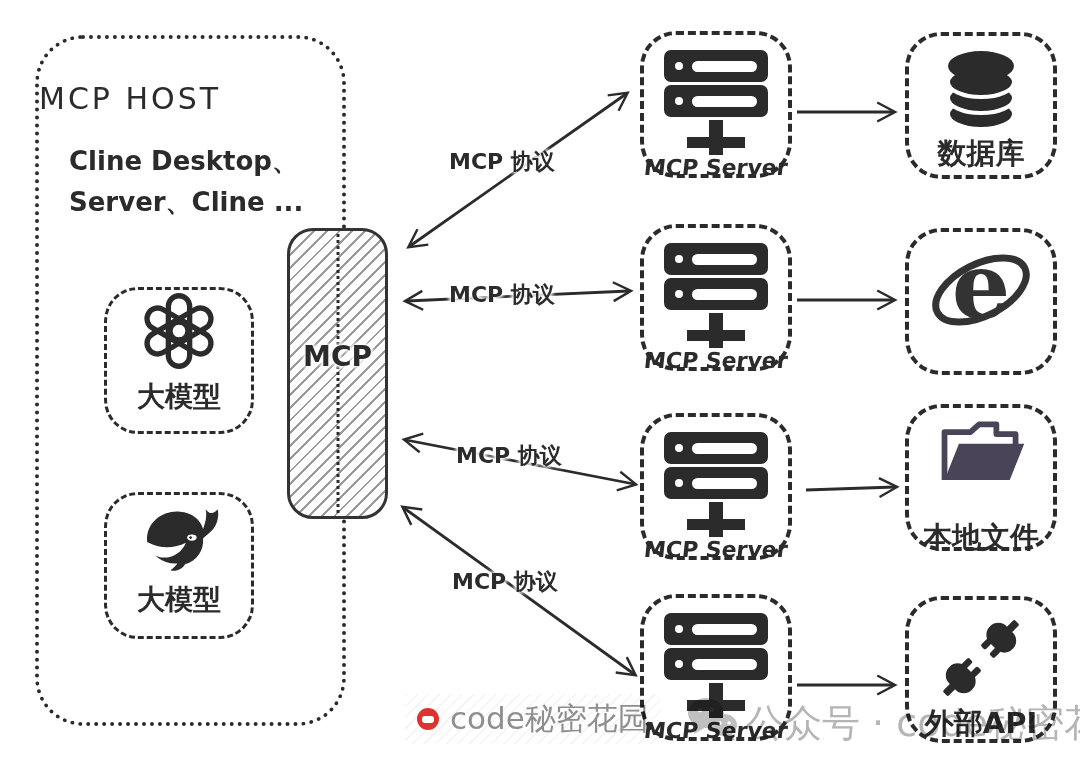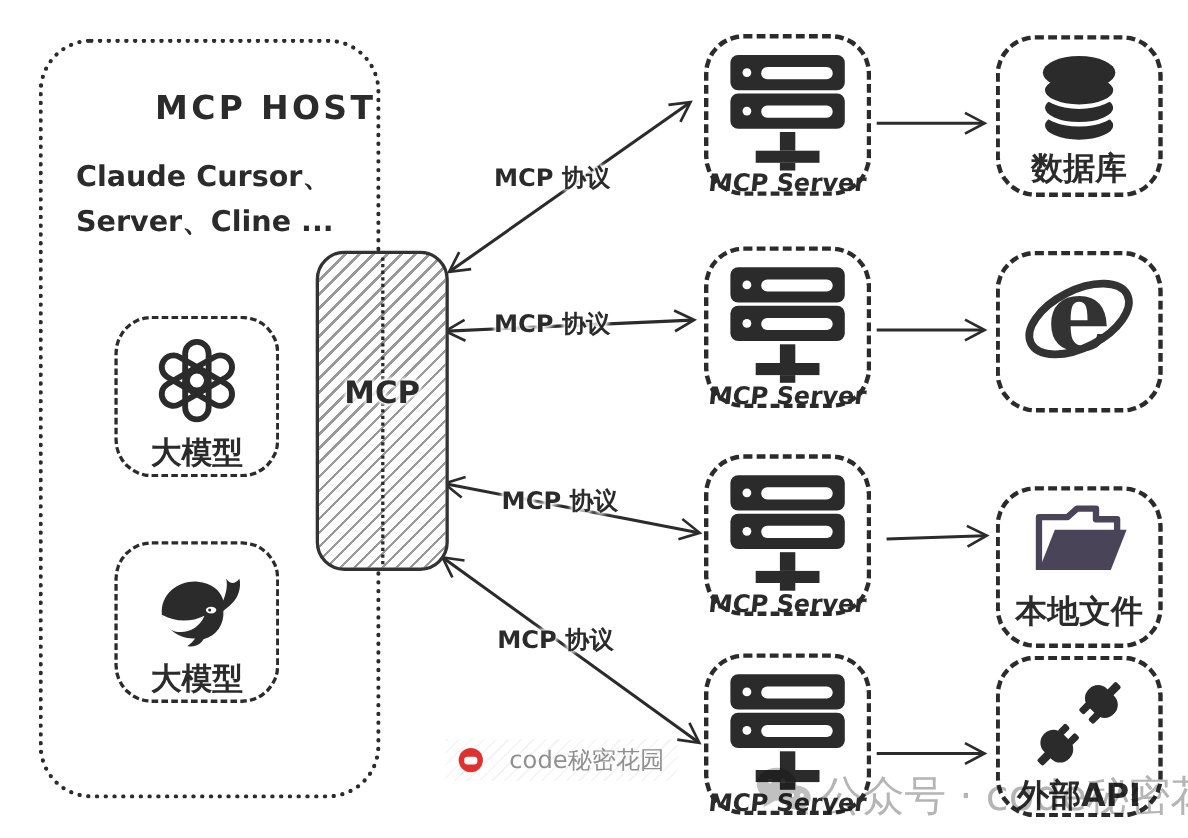--- a/index.html
+++ b/index.html
@@ -9,37 +9,37 @@
     font-family:"DejaVu Sans","Liberation Sans",sans-serif;
     color:#2b2b2b;
   }
   .abs{position:absolute;}
   
   .host-box{
     left:35px;top:35px;width:303px;height:683px;
     border:4px dotted #2b2b2b;border-radius:48px;z-index:2;
   }
   .host-title{
-    left:0;right:0;top:42px;text-align:right;
-    font-size:30px;font-weight:700;letter-spacing:3px;
+    left:0;right:0;top:42px;text-align:left;
+    font-size:30px;font-weight:400;letter-spacing:3px;
   }
   .host-sub{
     left:30px;top:102px;font-size:26px;font-weight:600;line-height:41px;
     white-space:nowrap;
   }
   .model-box{
     left:65px;width:150px;height:147px;
     border:3.5px dashed #2b2b2b;border-radius:34px;
-    display:flex;flex-direction:column;align-items:center;justify-content:flex-end;
+    display:flex;flex-direction:column;align-items:center;justify-content:flex-start;
     background:#fff;box-sizing:border-box;
   }
   .model-box .lbl{font-size:28px;font-weight:700;margin-top:2px;}
   
   .client-box{
-    left:287px;top:228px;width:121px;height:291px;z-index:3;
+    left:287px;top:228px;width:101px;height:291px;z-index:3;
     border:3px solid #333;border-radius:26px;
     background-color:#fff;
     background-image:repeating-linear-gradient(135deg,
       rgba(255,255,255,0) 0px, rgba(255,255,255,0) 7px,
       rgba(70,70,70,.55) 7px, rgba(70,70,70,.55) 9px);
     box-sizing:border-box;
   }
   .client-midline{
     position:absolute;left:50%;top:3px;bottom:3px;width:0;
     border-left:3.5px dotted #2b2b2b;transform:translateX(-50%);
@@ -80,22 +80,22 @@
   
   .ie-icon{position:relative;width:104px;height:92px;}
   .ie-icon .ring{position:absolute;left:0;top:0;}
   .ie-icon .e{
     position:absolute;left:50%;top:50%;transform:translate(-50%,-54%);
     font-size:92px;font-weight:800;color:#333;line-height:1;
     font-family:"DejaVu Serif","Liberation Serif",serif;
   }
   
   .badge-mark{
-    left:405px;top:672px;z-index:5;display:flex;align-items:center;gap:24px;
-    font-size:22px;color:#8f8f8f;mix-blend-mode:multiply;padding:4px 12px;
+    left:405px;top:694px;z-index:5;display:flex;align-items:center;gap:11px;
+    font-size:31px;color:#8f8f8f;mix-blend-mode:multiply;padding:4px 12px;
     background:repeating-linear-gradient(135deg,rgba(0,0,0,.045) 0 1.5px,transparent 1.5px 8px);
   }
   .badge-dot{width:22px;height:22px;border-radius:50%;background:#e03131;position:relative;flex:0 0 auto;}
   .badge-dot::after{content:"";position:absolute;left:5px;top:8px;width:12px;height:7px;background:#fff;border-radius:3px;}
   .footer-mark{
     left:686px;top:696px;z-index:5;display:flex;align-items:center;gap:8px;
     font-size:38px;color:#b5b5b5;mix-blend-mode:multiply;white-space:nowrap;
   }
 </style>
 </head>
@@ -115,21 +115,21 @@
     <line x1="797" y1="112" x2="893" y2="112" marker-end="url(#head)"></line>
     <line x1="797" y1="300" x2="893" y2="300" marker-end="url(#head)"></line>
     <line x1="806" y1="490" x2="895" y2="487" marker-end="url(#head)"></line>
     <line x1="797" y1="685" x2="893" y2="685" marker-end="url(#head)"></line>
   </g>
 </svg>
 
 <div class="abs host-box">
   <div class="abs host-title">MCP HOST</div>
   <div class="abs host-sub">
-    <div>Claude Cursor、</div>
+    <div>Cline Desktop、</div>
     <div>Server、Cline ...</div>
   </div>
 
   <div class="abs model-box" style="top:248px;">
     <span>
       <svg width="82" height="82" viewBox="0 0 100 100">
         <g fill="none" stroke="#2b2b2b" stroke-width="6.5">
           <rect x="37" y="7" width="26" height="54" rx="13"></rect>
           <rect x="37" y="7" width="26" height="54" rx="13" transform="rotate(60 50 50)"></rect>
           <rect x="37" y="7" width="26" height="54" rx="13" transform="rotate(120 50 50)"></rect>
@@ -253,21 +253,21 @@
   <div class="icon-wrap">
     <div class="ie-icon">
       <svg class="ring" width="104" height="92" viewBox="0 0 104 92">
         <ellipse cx="52" cy="46" rx="49" ry="26" fill="none" stroke="#333" stroke-width="7" transform="rotate(-27 52 46)"></ellipse>
       </svg>
       <span class="e">e</span>
     </div>
   </div>
 </div>
 
-<div class="abs node-box target-box" style="top:442px;">
+<div class="abs node-box target-box" style="top:404px;gap:20px;">
   <div class="icon-wrap">
     <svg width="96" height="78" viewBox="0 0 100 80">
       <path d="M12,62 V12 h27 l9,-8 h18 v10 h20 v14" fill="none" stroke="#4a4458" stroke-width="6" stroke-linejoin="round"></path>
       <polygon points="27,24 95,24 80,62 12,62" fill="#4a4458"></polygon>
     </svg>
   </div>
   <div class="target-label">本地文件</div>
 </div>
 
 <div class="abs node-box target-box" style="top:596px;">

